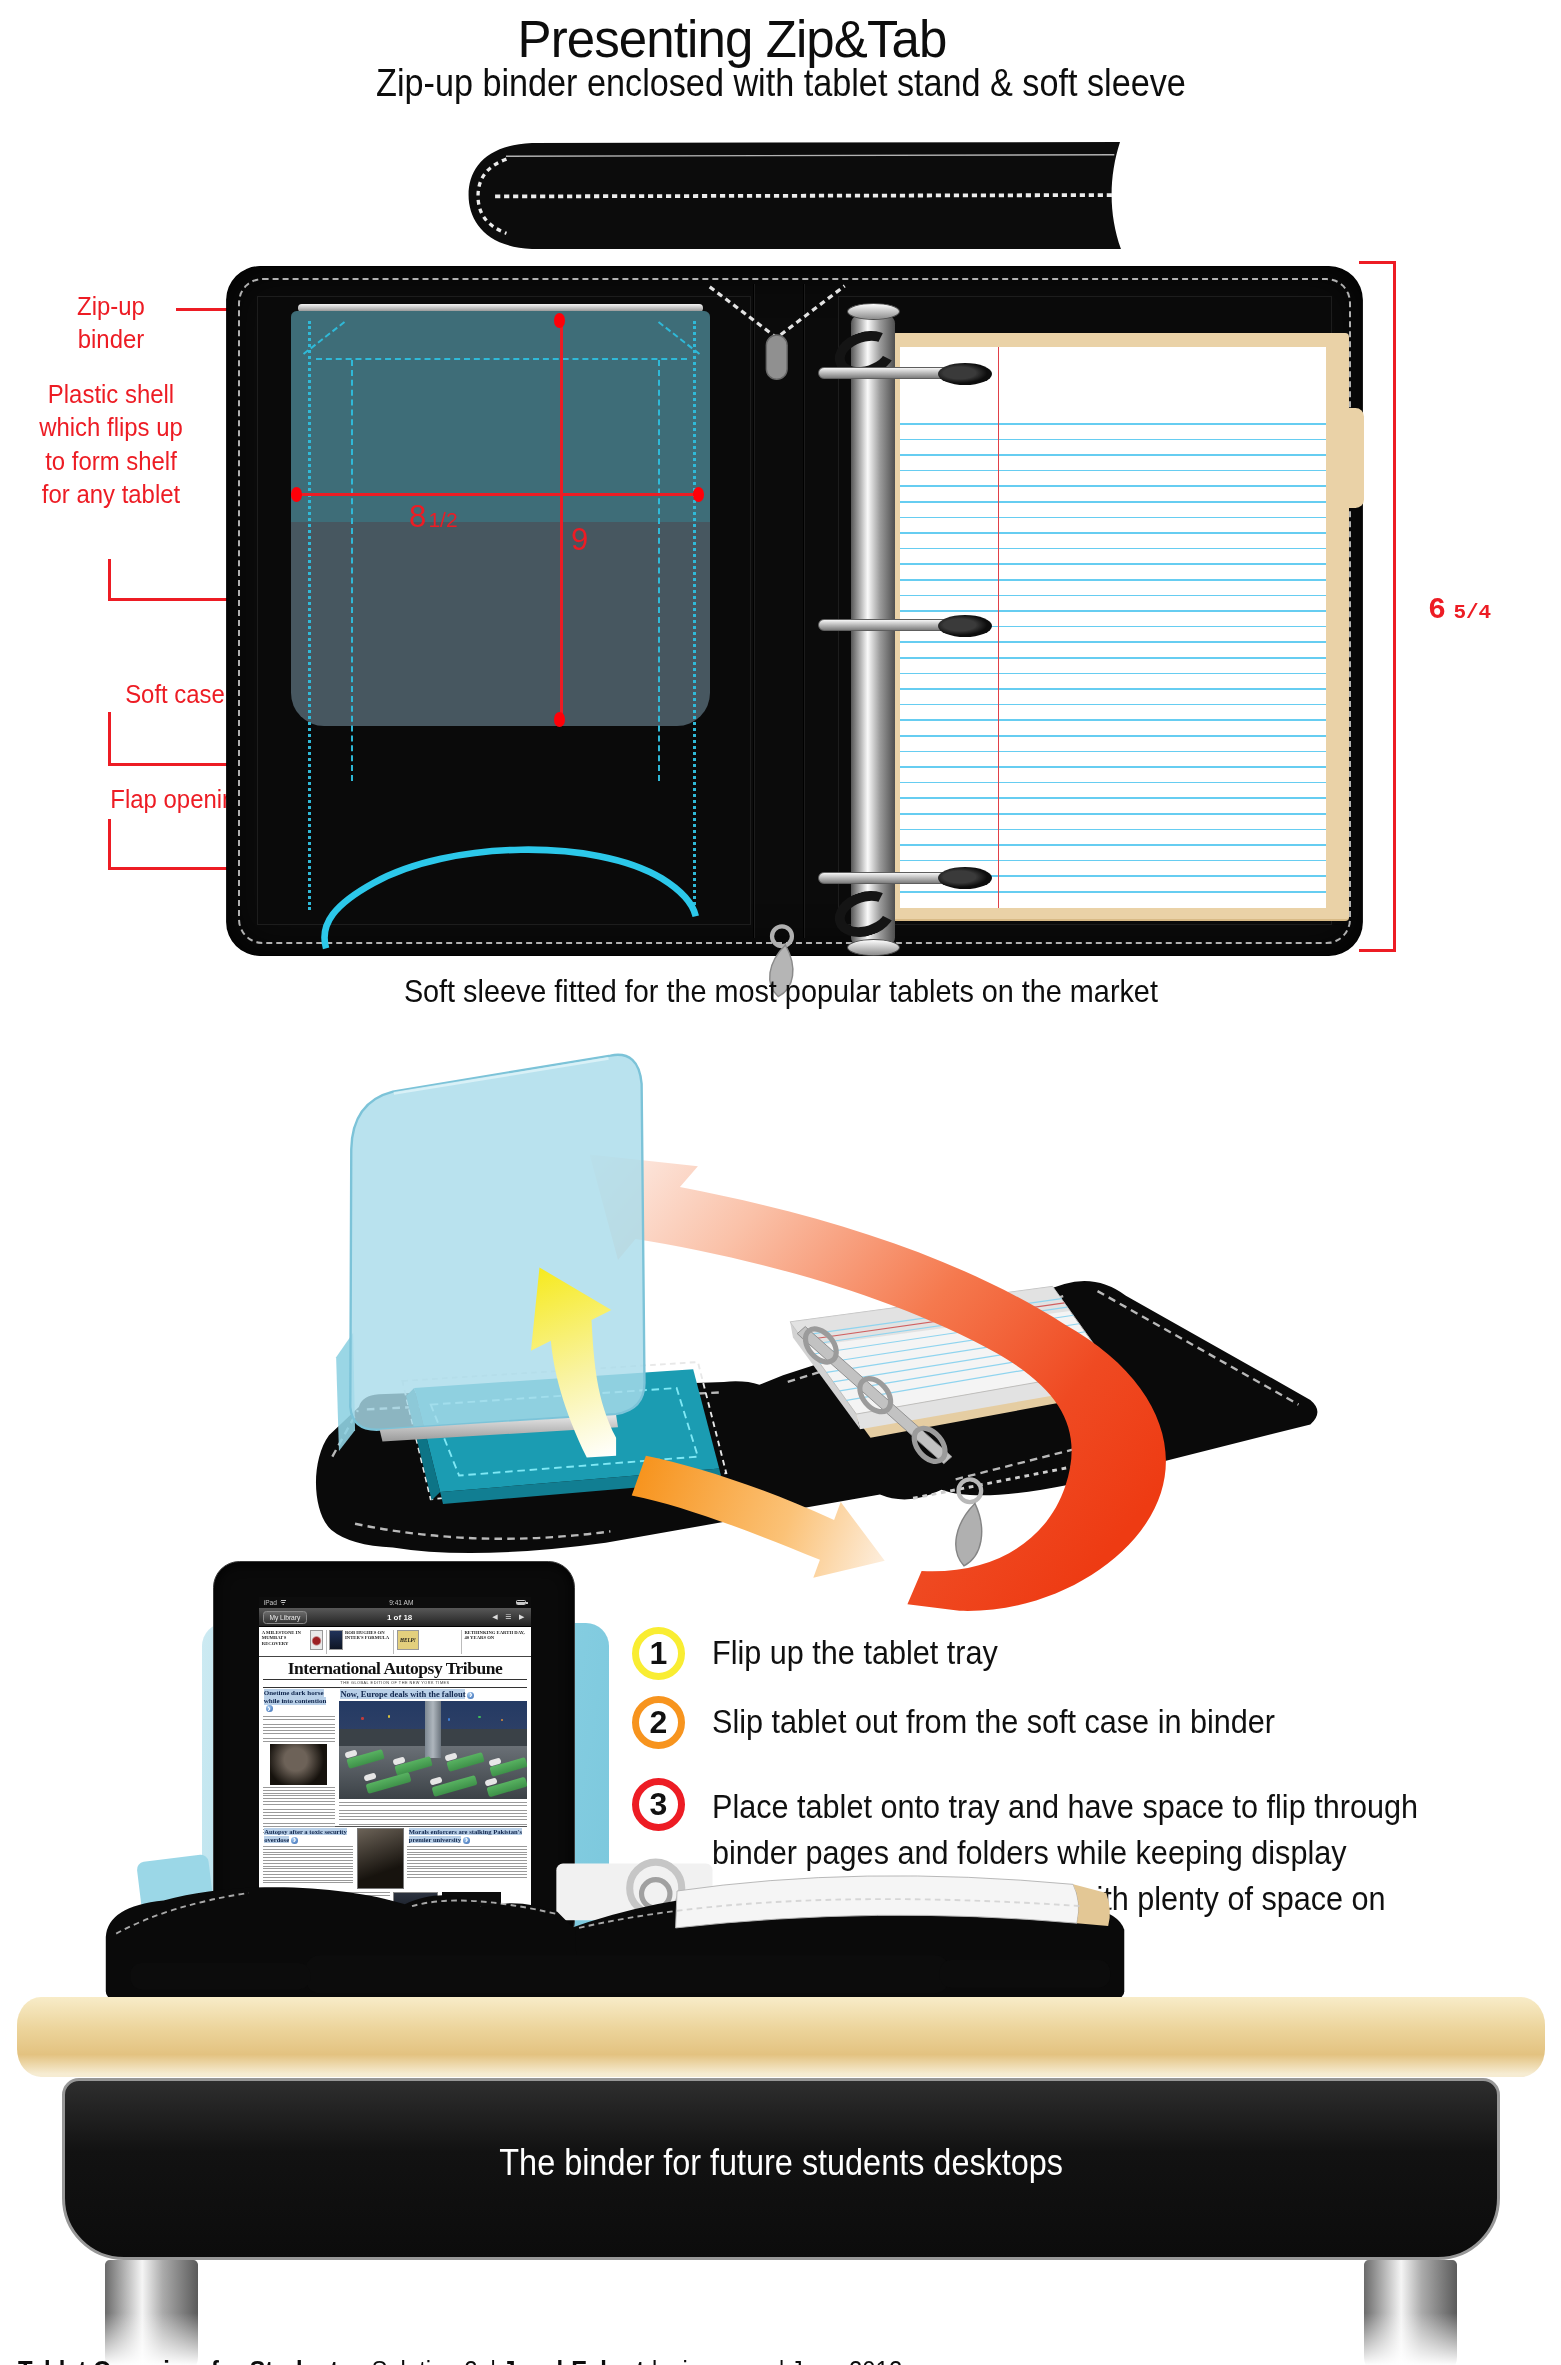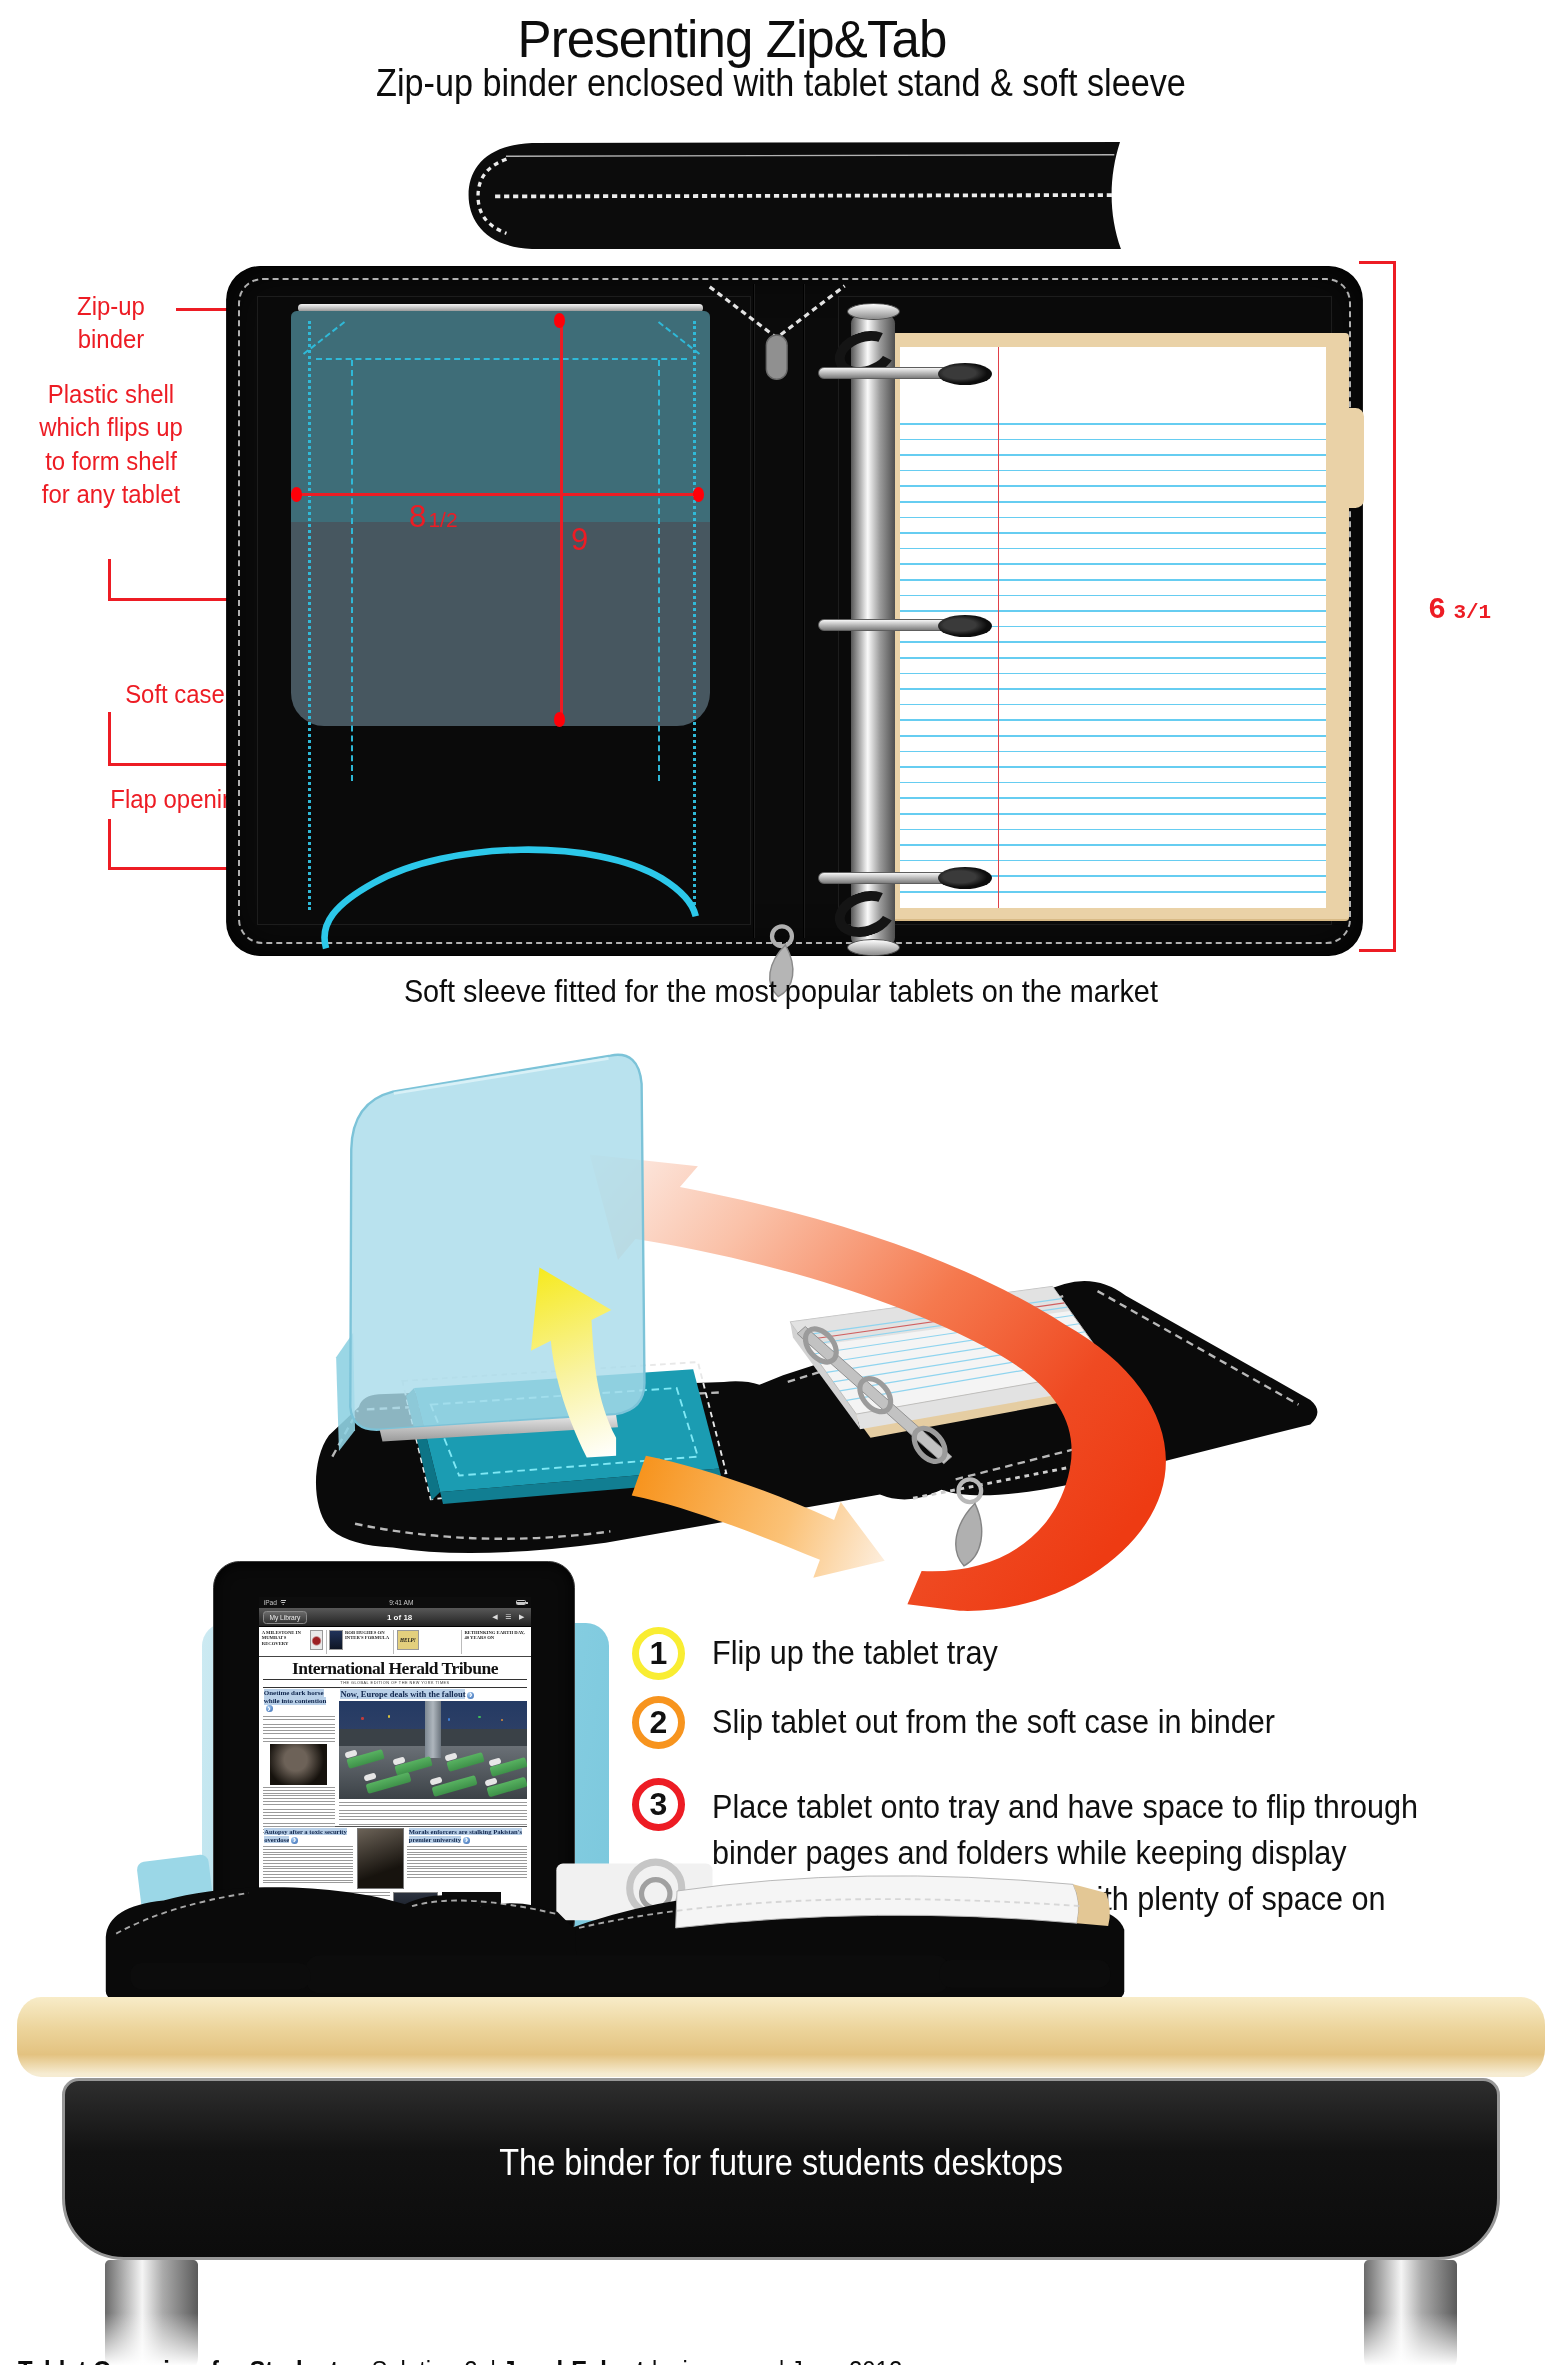--- a/index.html
+++ b/index.html
@@ -253,21 +253,21 @@
     <circle cx="82" cy="30" r="21" fill="none" stroke="#b0b0b0" stroke-width="9"></circle>
     <path d="M 82,48 C 114,90 114,136 82,158 C 50,136 50,90 82,48 Z" fill="#b5b5b5" stroke="#8a8a8a" stroke-width="3" transform="rotate(8 82 100)"></path>
   </svg>
 </div>
 
 <div class="rline" style="left:1393px; top:261px; width:2.8px; height:691px;"></div>
 <div class="rline" style="left:1359px; top:261px; width:37px; height:2.8px;"></div>
 <div class="rline" style="left:1359px; top:949px; width:37px; height:2.8px;"></div>
 <div class="abs red" style="left:1428px; top:593px; font-family:'Liberation Mono',monospace; font-weight:700;">
   <span style="font-size:30px; letter-spacing:2.8px;">6</span>
-  <span style="font-size:21px;">3/1</span>
+  <span style="font-size:21px;">5/4</span>
 </div>
 
 <div class="abs caption"><span class="t cond">Soft sleeve fitted for the most popular tablets on the market</span></div>
 
 <svg class="abs" style="left:260px; top:1031px;" width="1117" height="681" viewBox="0 0 2360 1440">
   <defs>
     <linearGradient id="yg" gradientUnits="userSpaceOnUse" x1="590" y1="500" x2="745" y2="900">
       <stop offset="0" stop-color="#f6ea1e"></stop>
         <stop offset=".55" stop-color="#f9f3a0"></stop>
         <stop offset="1" stop-color="#ffffff"></stop>
@@ -397,21 +397,21 @@
         <span class="txt">ROB HUGHES ON INTER'S FORMULA</span>
       </div>
       <div class="tsr">
         <span class="im im-help">HELP!</span>
       </div>
       <div class="tsr">
         <span class="txt">RETHINKING EARTH DAY, 40 YEARS ON</span>
       </div>
     </div>
     <div class="mast">
-      <div class="mh">International Herald Tribune</div>
+      <div class="mh">International Autopsy Tribune</div>
       <div class="rule"></div>
       <div class="tag">THE GLOBAL EDITION OF THE NEW YORK TIMES</div>
       <div class="rule" style="height:0.5px;"></div>
     </div>
     <div class="mainz">
       <div class="colL">
         <h3><span class="hl">Onetime dark horse while into contention</span><span class="bb">❯</span></h3>
         <div class="tl" style="height:26.5px; margin-top:1.9px;"></div>
         <div style="width:57px; height:41px; margin:1.9px auto; background:radial-gradient(circle at 45% 38%, #6d6258 0 28%, #16120d 70%);"></div>
         <div class="tl" style="height:47px;"></div>

